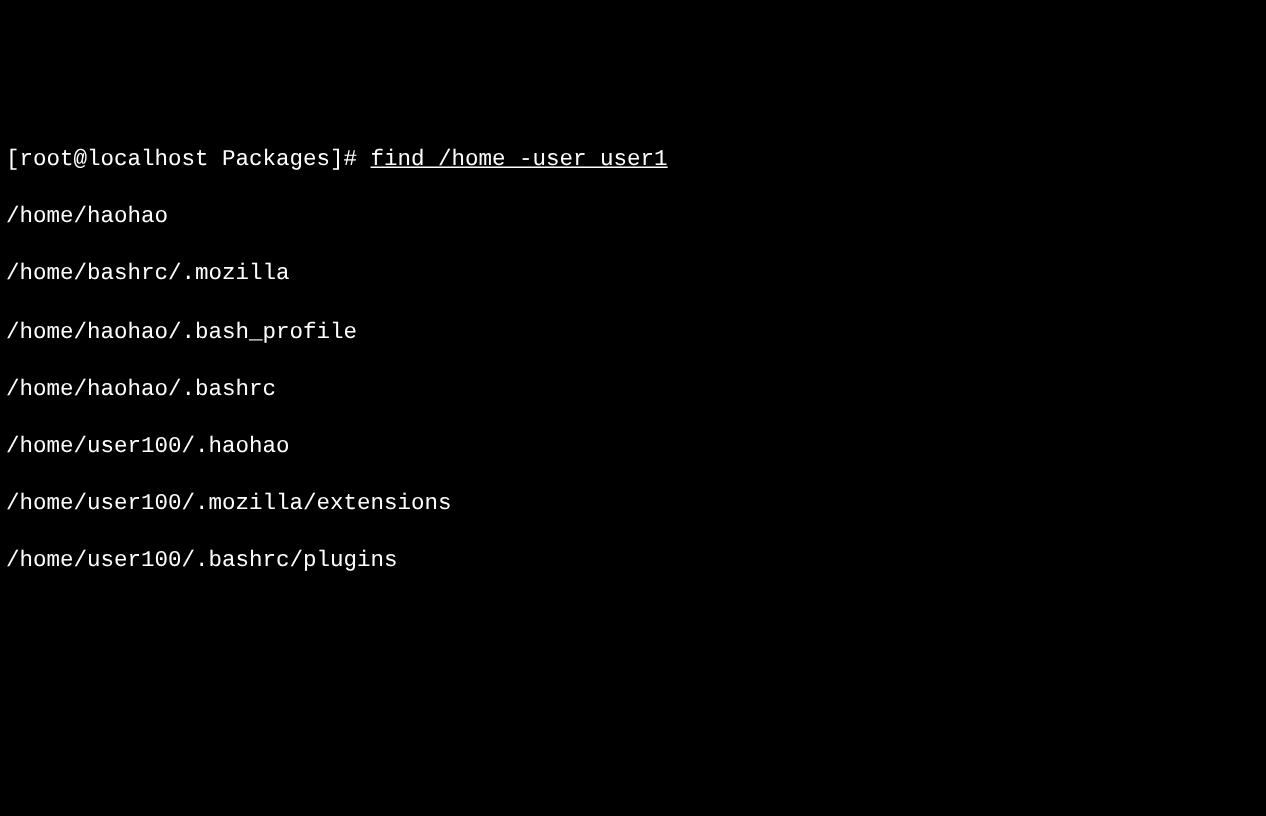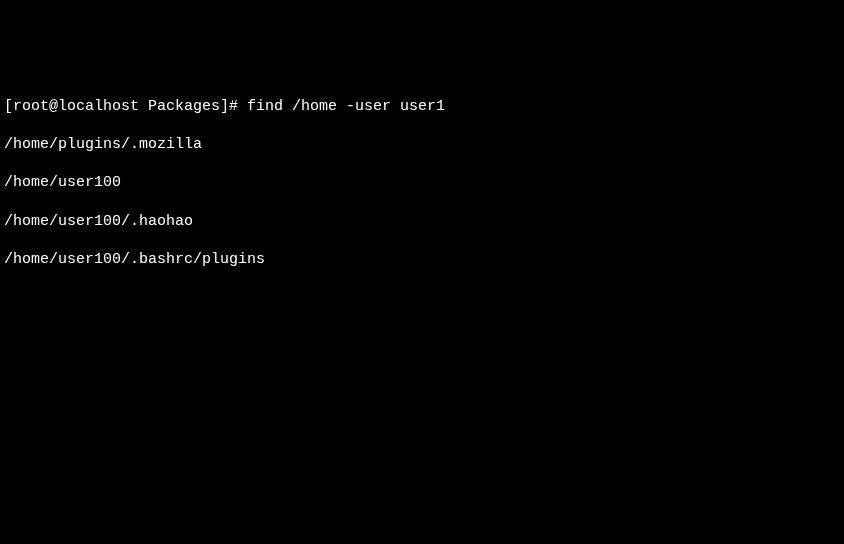--- a/index.html
+++ b/index.html
@@ -24,32 +24,36 @@
     }
     .line {
       display: block;
     }
     .prompt-part {
       display: inline;
       margin-top: 40px;
     }
     .command {
       display: inline;
+      text-decoration: underline;
     }
   </style>
 </head>
 <body>
 
 
 
 <div class="terminal">
 <span class="line"><span class="prompt-part">[root@localhost Packages]# </span><span class="command">find /home -user user1</span></span>
-<span class="line">/home/plugins/.mozilla</span>
-<span class="line">/home/user100</span>
+<span class="line">/home/haohao</span>
+<span class="line">/home/bashrc/.mozilla</span>
+<span class="line">/home/haohao/.bash_profile</span>
+<span class="line">/home/haohao/.bashrc</span>
 <span class="line">/home/user100/.haohao</span>
+<span class="line">/home/user100/.mozilla/extensions</span>
 <span class="line">/home/user100/.bashrc/plugins</span>
 
 
 
 
 
 
 
 
 

